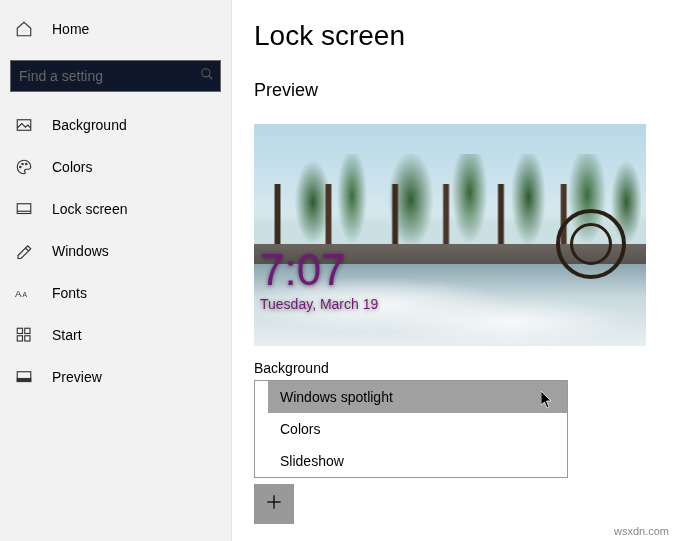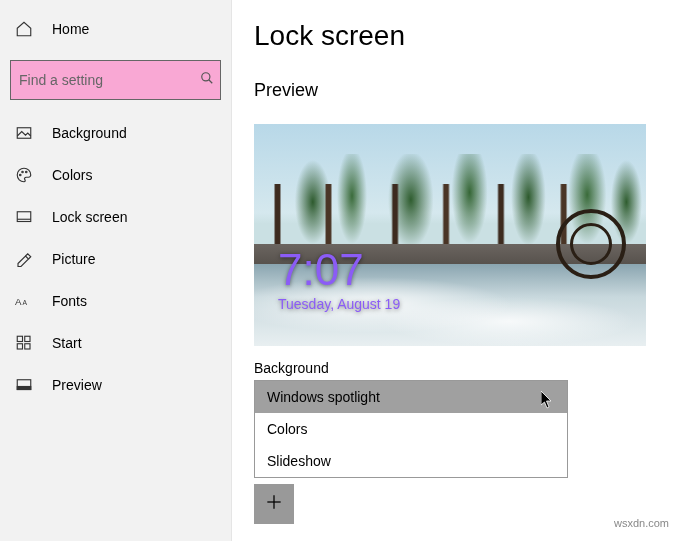--- a/index.html
+++ b/index.html
@@ -43,22 +43,22 @@
       color: #000;
       margin-left: 18px;
     }
     .search-wrap {
       padding: 10px 10px 12px 10px;
     }
     .search-box {
       display: flex;
       align-items: center;
       border: 1px solid #666;
-      background: #f9a8d4;
-      height: 40px;
+      background: #0f172a;
+      height: 32px;
       padding: 0 8px;
     }
     .search-input {
       border: none;
       outline: none;
       flex: 1;
       font-size: 14px;
       color: #666;
       background: transparent;
     }
@@ -153,23 +153,23 @@
     }
     .wheel::before {
       content: "";
       position: absolute;
       inset: 10px;
       border: 3px solid #2a1f15;
       border-radius: 50%;
     }
     .clock {
       position: absolute;
-      left: 24px;
+      left: 6px;
       bottom: 34px;
-      color: #8b5cf6;
+      color: #701a75;
       text-shadow: 0 1px 4px rgba(0,0,0,0.5);
     }
     .clock-time {
       font-size: 44px;
       font-weight: 300;
       line-height: 1;
     }
     .clock-date {
       font-size: 14px;
       margin-top: 4px;
@@ -177,20 +177,21 @@
     .bg-label {
       font-size: 14px;
       color: #000;
       margin-top: 14px;
       margin-bottom: 4px;
     }
     .dropdown {
       width: 314px;
       border: 1px solid #999;
       background: #fff;
+      padding-left: 13px;
     }
     .dropdown-item {
       height: 32px;
       display: flex;
       align-items: center;
       padding: 0 12px;
       font-size: 14px;
       cursor: pointer;
       position: relative;
     }
@@ -212,21 +213,21 @@
       display: flex;
       align-items: center;
       justify-content: center;
       margin-top: 6px;
       cursor: pointer;
     }
     .add-btn svg { stroke: #000; }
     .attrib {
       position: absolute;
       right: 6px;
-      bottom: 12px;
+      bottom: 4px;
       font-size: 11px;
       color: #888;
     }
   </style>
 </head>
 <body>
 
 <div class="sidebar">
 
   <div class="sidebar-row">
@@ -283,21 +284,21 @@
     <span class="sidebar-label">Lock screen</span>
   </div>
 
   <div class="sidebar-row">
     <span class="sidebar-icon">
       <svg width="18" height="18" viewBox="0 0 24 24" fill="none" stroke="#333" stroke-width="1.5">
         <path d="M4 18 L14 8 L18 12 L8 22 L4 22 Z"></path>
           <path d="M14 8 L17 5 L21 9 L18 12"></path>
       </svg>
     </span>
-    <span class="sidebar-label">Picture</span>
+    <span class="sidebar-label">Windows</span>
   </div>
 
   <div class="sidebar-row">
     <span class="sidebar-icon">
       <svg width="18" height="16" viewBox="0 0 24 20">
           <text x="0" y="15" font-size="13" fill="#333" font-family="serif">A</text>
           <text x="10" y="15" font-size="9" fill="#333" font-family="serif">A</text>
         </svg>
     </span>
     <span class="sidebar-label">Fonts</span>
@@ -333,21 +334,21 @@
 
   <div class="preview-img">
     <div class="sky"></div>
     <div class="trees-back"></div>
     <div class="trunks"></div>
     <div class="rocks"></div>
     <div class="river"></div>
     <div class="wheel"></div>
     <div class="clock">
       <div class="clock-time">7:07</div>
-      <div class="clock-date">Tuesday, August 19</div>
+      <div class="clock-date">Tuesday, March 19</div>
     </div>
   </div>
 
   <div class="bg-label">Background</div>
 
   <div class="dropdown">
     <div class="dropdown-item selected">
       <span>Windows spotlight</span>
       <span class="cursor">
         <svg width="12" height="18" viewBox="0 0 12 18">

